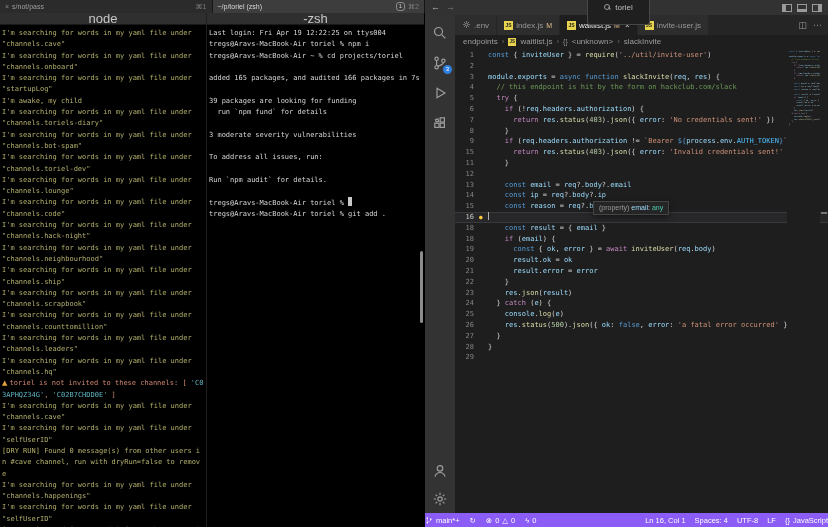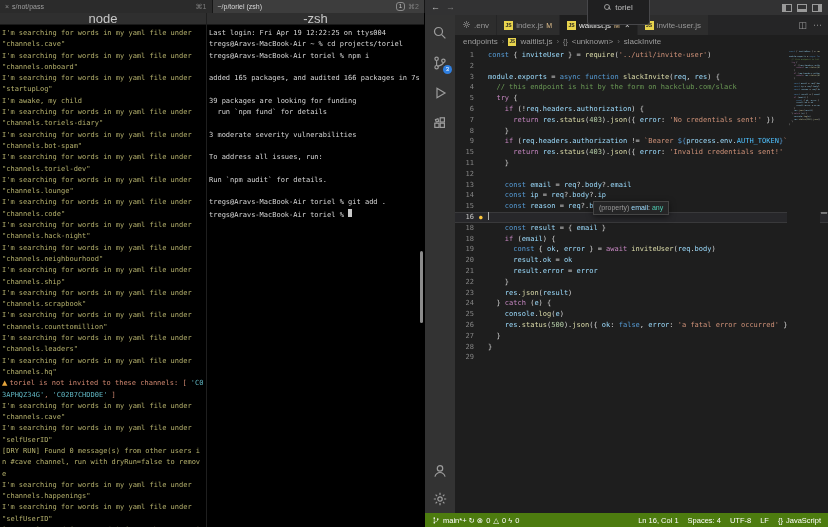--- a/index.html
+++ b/index.html
@@ -79,21 +79,21 @@
   .c-st{color:#ce9178}.c-nm{color:#b5cea8}.c-pn{color:#d4d4d4}.c-cm{color:#6a9955}.c-cn{color:#4fc1ff}
 
   .minimap{position:absolute;right:8px;top:2px;width:33px;bottom:0;background:#1e1e1e;overflow:hidden;padding-left:2px}
   .mrow{white-space:pre;font-size:2px;line-height:2.7px;opacity:.85}
   .ruler{position:absolute;right:0;top:0;width:8px;bottom:0}
   .ruler-cursor{position:absolute;right:1px;width:6px;height:2px;background:rgba(174,175,173,.55);top:164px}
 
   .tooltip{position:absolute;left:168px;top:201px;background:#252526;border:1px solid #454545;padding:1px 5px;font-family:Liberation Sans, sans-serif;font-size:7px;line-height:10px;z-index:5;box-shadow:0 2px 6px rgba(0,0,0,.5);white-space:nowrap}
   .c-ttmut{color:#9a9a9a}.c-ttvar{color:#9cdcfe}.c-ttfg{color:#d4d4d4}.c-tttype{color:#4ec9b0}
 
-  .statusbar{position:absolute;left:0;right:0;bottom:0;height:14px;background:#4d7c0f;display:flex;align-items:center;padding:0 7px;gap:2px;color:#fff;font-size:7.5px;z-index:3;white-space:nowrap}
+  .statusbar{position:absolute;left:0;right:0;bottom:0;height:14px;background:#8b5cf6;display:flex;align-items:center;padding:0 0;gap:10px;color:#fff;font-size:7.5px;z-index:3;white-space:nowrap}
   .sb-item{display:flex;align-items:center;gap:3px}
   .sb-right{margin-left:auto;display:flex;gap:9px}
   .sb-ic{font-size:7.5px}
   .sbsvg{width:8px;height:9px}
 </style>
 </head>
 <body>
 
 <div id="stage">
 
@@ -136,36 +136,36 @@
             <div class="tline"><span class="c-tl">[DRY RUN] Found 0 message(s) from other users in #cave channel, run with dryRun=false to remove</span></div>
             <div class="tline"><span class="c-tl">I'm searching for words in my yaml file under "channels.happenings"</span></div>
             <div class="tline"><span class="c-tl">I'm searching for words in my yaml file under "selfUserID"</span></div>
             <div class="tline"><span class="c-tl">[DRY RUN] Found 6 message(s) from other users in #happenings channel, run with dryRun=false to remove</span></div>
           </div>
       </div>
       <div class="pane mid">
         <div class="pane-title">-zsh</div>
         <div class="pane-body" id="pane-mid">
             <div class="tline"><span class="c-tw">Last login: Fri Apr 19 12:22:25 on ttys004</span></div>
+            <div class="tline"><span class="c-tw">tregs@Aravs-MacBook-Air toriel % npm i</span></div>
             <div class="tline"><span class="c-tw">tregs@Aravs-MacBook-Air ~ % cd projects/toriel</span></div>
-            <div class="tline"><span class="c-tw">tregs@Aravs-MacBook-Air toriel % npm i</span></div>
             <div class="tline">&nbsp;</div>
             <div class="tline"><span class="c-tw">added 165 packages, and audited 166 packages in 7s</span></div>
             <div class="tline">&nbsp;</div>
             <div class="tline"><span class="c-tw">39 packages are looking for funding</span></div>
             <div class="tline"><span class="c-tw">  run `npm fund` for details</span></div>
             <div class="tline">&nbsp;</div>
             <div class="tline"><span class="c-tw">3 moderate severity vulnerabilities</span></div>
             <div class="tline">&nbsp;</div>
             <div class="tline"><span class="c-tw">To address all issues, run:</span></div>
             <div class="tline">&nbsp;</div>
             <div class="tline"><span class="c-tw">Run `npm audit` for details.</span></div>
             <div class="tline">&nbsp;</div>
+            <div class="tline"><span class="c-tw">tregs@Aravs-MacBook-Air toriel % </span><span class="c-cursor"></span></div>
             <div class="tline"><span class="c-tw">tregs@Aravs-MacBook-Air toriel % git add .</span></div>
-            <div class="tline"><span class="c-tw">tregs@Aravs-MacBook-Air toriel % </span><span class="c-cursor"></span></div>
           </div>
         <div class="t-scrollbar"></div>
       </div>
     </div>
   </section>
 
   <section id="vscode">
 
     <div class="vtitle">
       <span class="nav-arrow">←</span>

